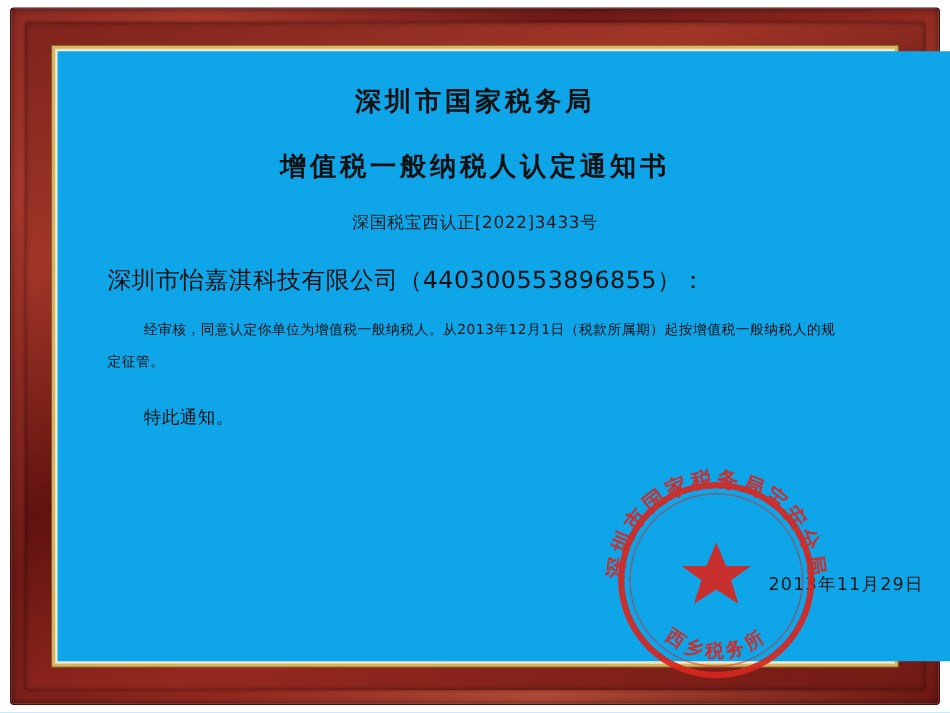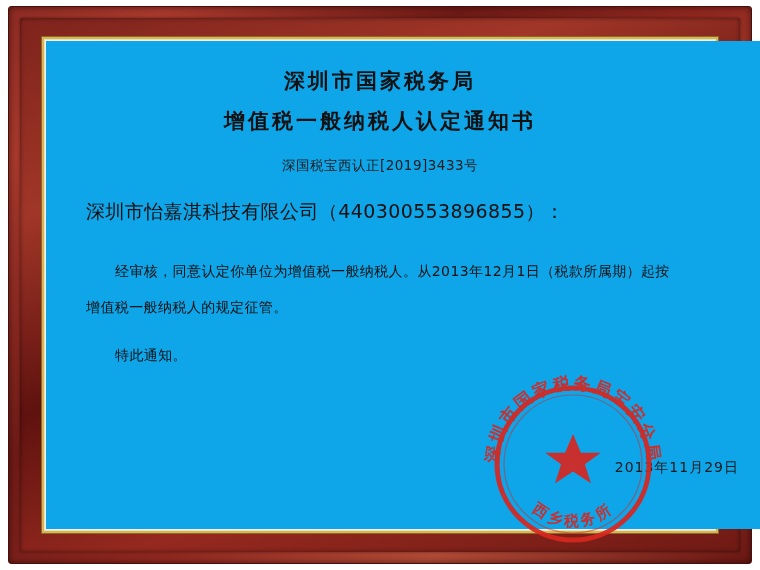--- a/index.html
+++ b/index.html
@@ -77,40 +77,40 @@
     font-weight: bold;
     letter-spacing: 3px;
     margin-top: 8px;
     color: #111111;
   }
   .title-2 {
     text-align: center;
     font-size: 21px;
     font-weight: bold;
     letter-spacing: 3px;
-    margin-top: 12px;
+    margin-top: 24px;
     color: #111111;
   }
   .doc-number {
     text-align: center;
     font-size: 13.5px;
     margin-top: 22px;
     letter-spacing: 0.5px;
     color: #1b1b1b;
   }
   .recipient {
     font-size: 19px;
     margin-top: 24px;
     letter-spacing: 0.4px;
     color: #111111;
   }
   .body-para {
-    font-size: 14px;
-    line-height: 36px;
-    margin-top: 28px;
+    font-size: 11px;
+    line-height: 26px;
+    margin-top: 14px;
     text-indent: 29px;
     letter-spacing: 0.4px;
     color: #111111;
   }
   .notice-para {
     font-size: 14px;
     margin-top: 22px;
     text-indent: 29px;
     letter-spacing: 0.4px;
     color: #111111;
@@ -145,21 +145,21 @@
 <div class="frame-gold"></div>
 
 <div class="mat">
 
   <div class="cert">
 
     <div class="title-1">深圳市国家税务局</div>
 
     <div class="title-2">增值税一般纳税人认定通知书</div>
 
-    <div class="doc-number">深国税宝西认正[2019]3433号</div>
+    <div class="doc-number">深国税宝西认正[2022]3433号</div>
 
     <div class="recipient">深圳市怡嘉淇科技有限公司（440300553896855）：</div>
 
     <div class="body-para">经审核，同意认定你单位为增值税一般纳税人。从2013年12月1日（税款所属期）起按增值税一般纳税人的规定征管。</div>
 
     <div class="notice-para">特此通知。</div>
 
   </div>
 
   <div class="date-line">2013年11月29日</div>

